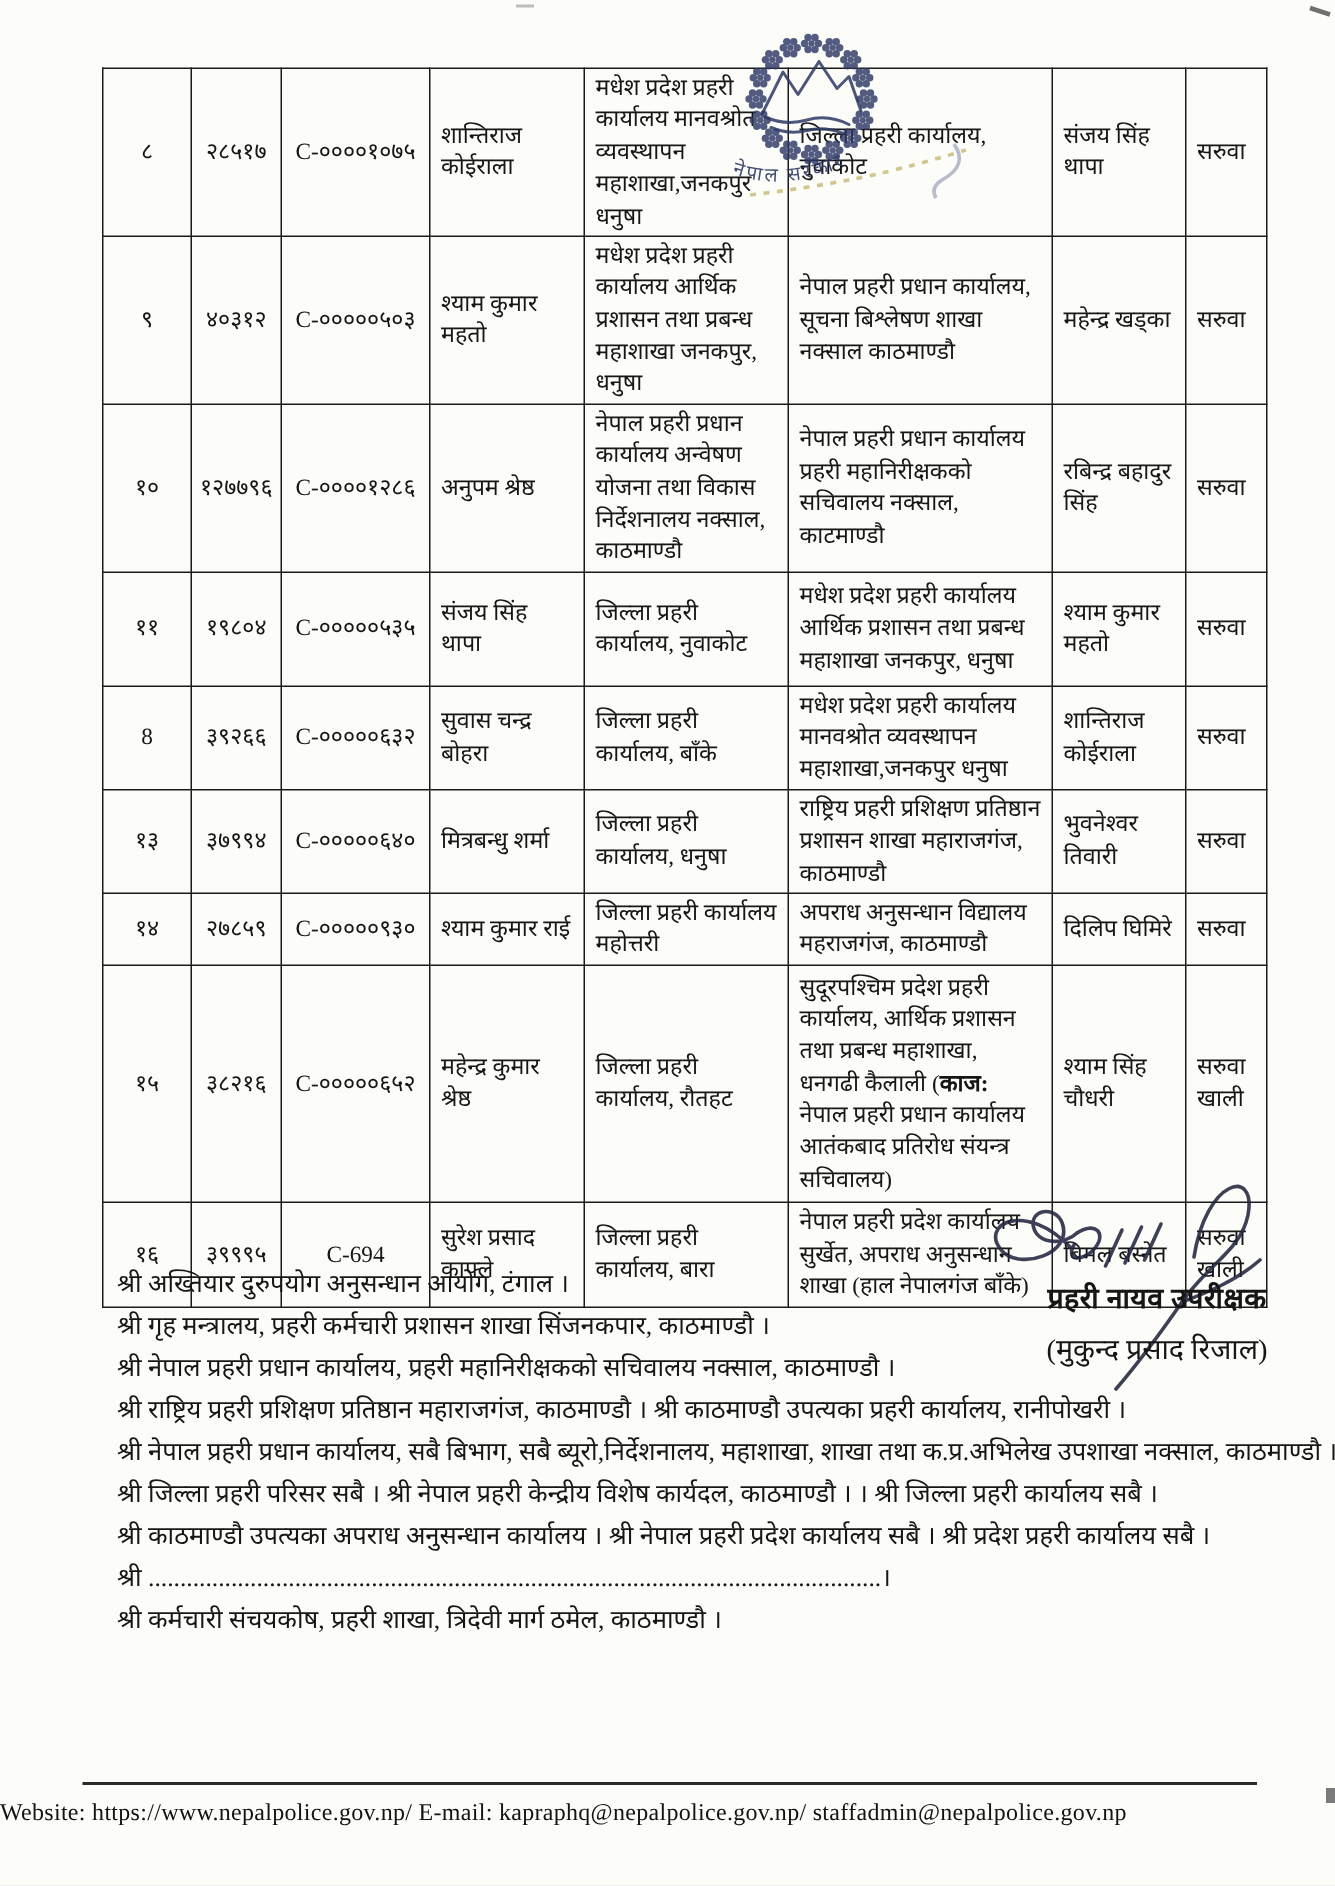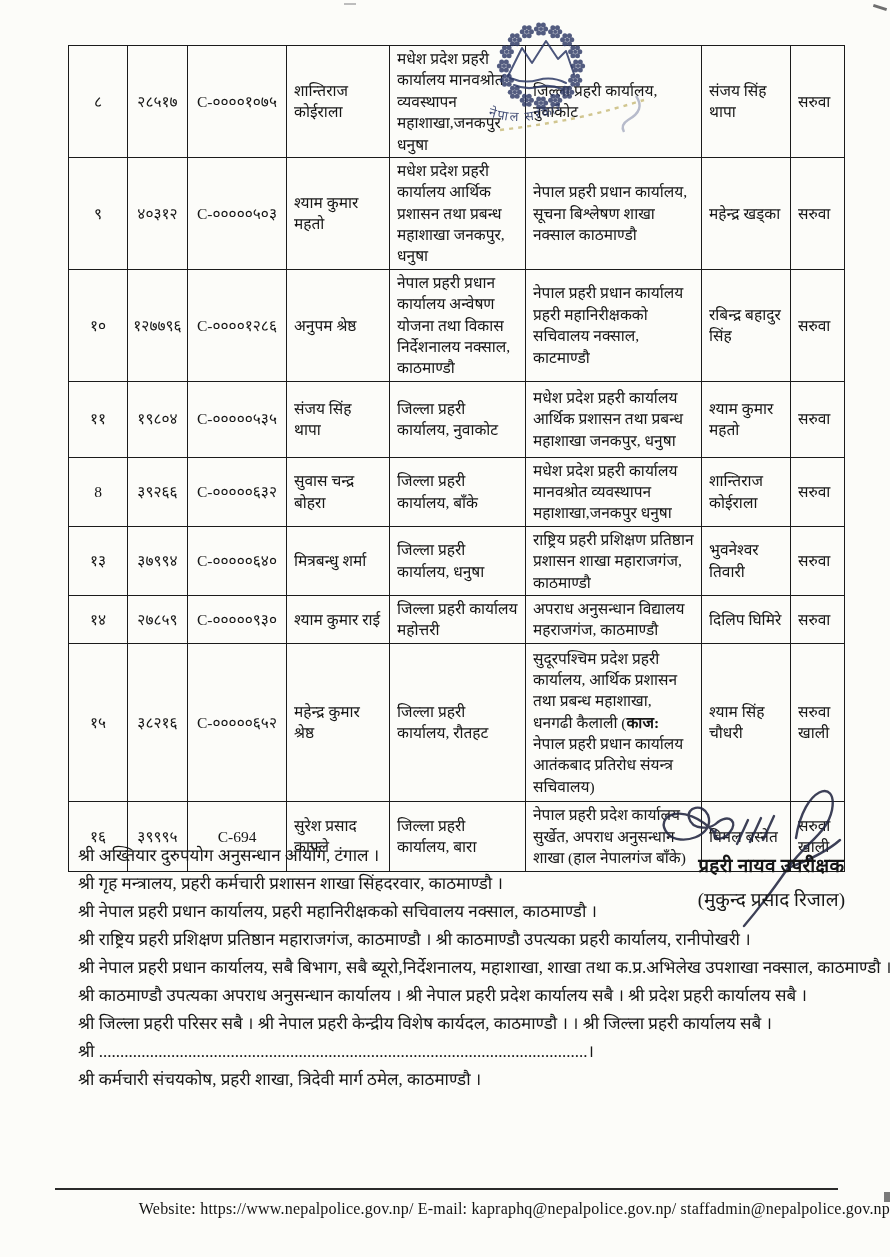--- a/index.html
+++ b/index.html
@@ -32,21 +32,21 @@
   
   .bodhartha{position:absolute;left:78px;top:842px;width:760px;}
   .bodhartha-heading{
     font-size:19px;font-weight:bold;text-decoration:underline;
     margin-bottom:8px;letter-spacing:.3px;
   }
   .addressee-line{font-size:17px;line-height:28px;white-space:nowrap;}
   
   .footer-rule{position:absolute;left:55px;right:52px;top:1188px;border-top:2.5px solid #2b2b2b;}
   .footer-text{
-    position:absolute;left:0;right:0;top:1200px;text-align:right;
+    position:absolute;left:0;right:0;top:1200px;text-align:left;
     font-size:16px;color:#131313;letter-spacing:.2px;
   }
   
   .artifact{position:absolute;background:#8c8c8c;}
   .art1{left:873px;top:6px;width:14px;height:3px;transform:rotate(18deg);background:#6f6f6f;}
   .art2{left:884px;top:1192px;width:6px;height:10px;background:#7a7a7a;}
   .art3{left:344px;top:3px;width:12px;height:2px;background:#bdbdbd;}
 </style>
 </head>
 <body>
@@ -334,26 +334,26 @@
   </svg>
 
   <div class="sig-block">
     <div class="sig-title">प्रहरी नायव उपरीक्षक</div>
     <div class="sig-name">(मुकुन्द प्रसाद रिजाल)</div>
   </div>
 
   <div class="bodhartha">
     <div id="bodhartha-lines">
         <div class="addressee-line">श्री अख्तियार दुरुपयोग अनुसन्धान आयोग, टंगाल ।</div>
-        <div class="addressee-line">श्री गृह मन्त्रालय, प्रहरी कर्मचारी प्रशासन शाखा सिंहदरवार, काठमाण्डौ ।</div>
+        <div class="addressee-line">श्री गृह मन्त्रालय, प्रहरी कर्मचारी प्रशासन शाखा सिंजनकपार, काठमाण्डौ ।</div>
         <div class="addressee-line">श्री नेपाल प्रहरी प्रधान कार्यालय, प्रहरी महानिरीक्षकको सचिवालय नक्साल, काठमाण्डौ ।</div>
         <div class="addressee-line">श्री राष्ट्रिय प्रहरी प्रशिक्षण प्रतिष्ठान महाराजगंज, काठमाण्डौ । श्री काठमाण्डौ उपत्यका प्रहरी कार्यालय, रानीपोखरी ।</div>
         <div class="addressee-line">श्री नेपाल प्रहरी प्रधान कार्यालय, सबै बिभाग, सबै ब्यूरो,निर्देशनालय, महाशाखा, शाखा तथा क.प्र.अभिलेख उपशाखा नक्साल, काठमाण्डौ ।</div>
+        <div class="addressee-line">श्री जिल्ला प्रहरी परिसर सबै  । श्री नेपाल प्रहरी केन्द्रीय विशेष कार्यदल, काठमाण्डौ । । श्री जिल्ला प्रहरी कार्यालय सबै  ।</div>
         <div class="addressee-line">श्री काठमाण्डौ उपत्यका अपराध अनुसन्धान कार्यालय । श्री नेपाल प्रहरी प्रदेश कार्यालय सबै  । श्री प्रदेश प्रहरी कार्यालय सबै  ।</div>
-        <div class="addressee-line">श्री जिल्ला प्रहरी परिसर सबै  । श्री नेपाल प्रहरी केन्द्रीय विशेष कार्यदल, काठमाण्डौ । । श्री जिल्ला प्रहरी कार्यालय सबै  ।</div>
         <div class="addressee-line">श्री ...................................................................................................................।</div>
         <div class="addressee-line">श्री कर्मचारी संचयकोष, प्रहरी शाखा, त्रिदेवी मार्ग ठमेल, काठमाण्डौ ।</div>
       </div>
   </div>
 
   <div class="footer-rule"></div>
   <div class="footer-text">Website: https://www.nepalpolice.gov.np/ E-mail: kapraphq@nepalpolice.gov.np/ staffadmin@nepalpolice.gov.np</div>
 
   <div class="artifact art1"></div>
   <div class="artifact art2"></div>

